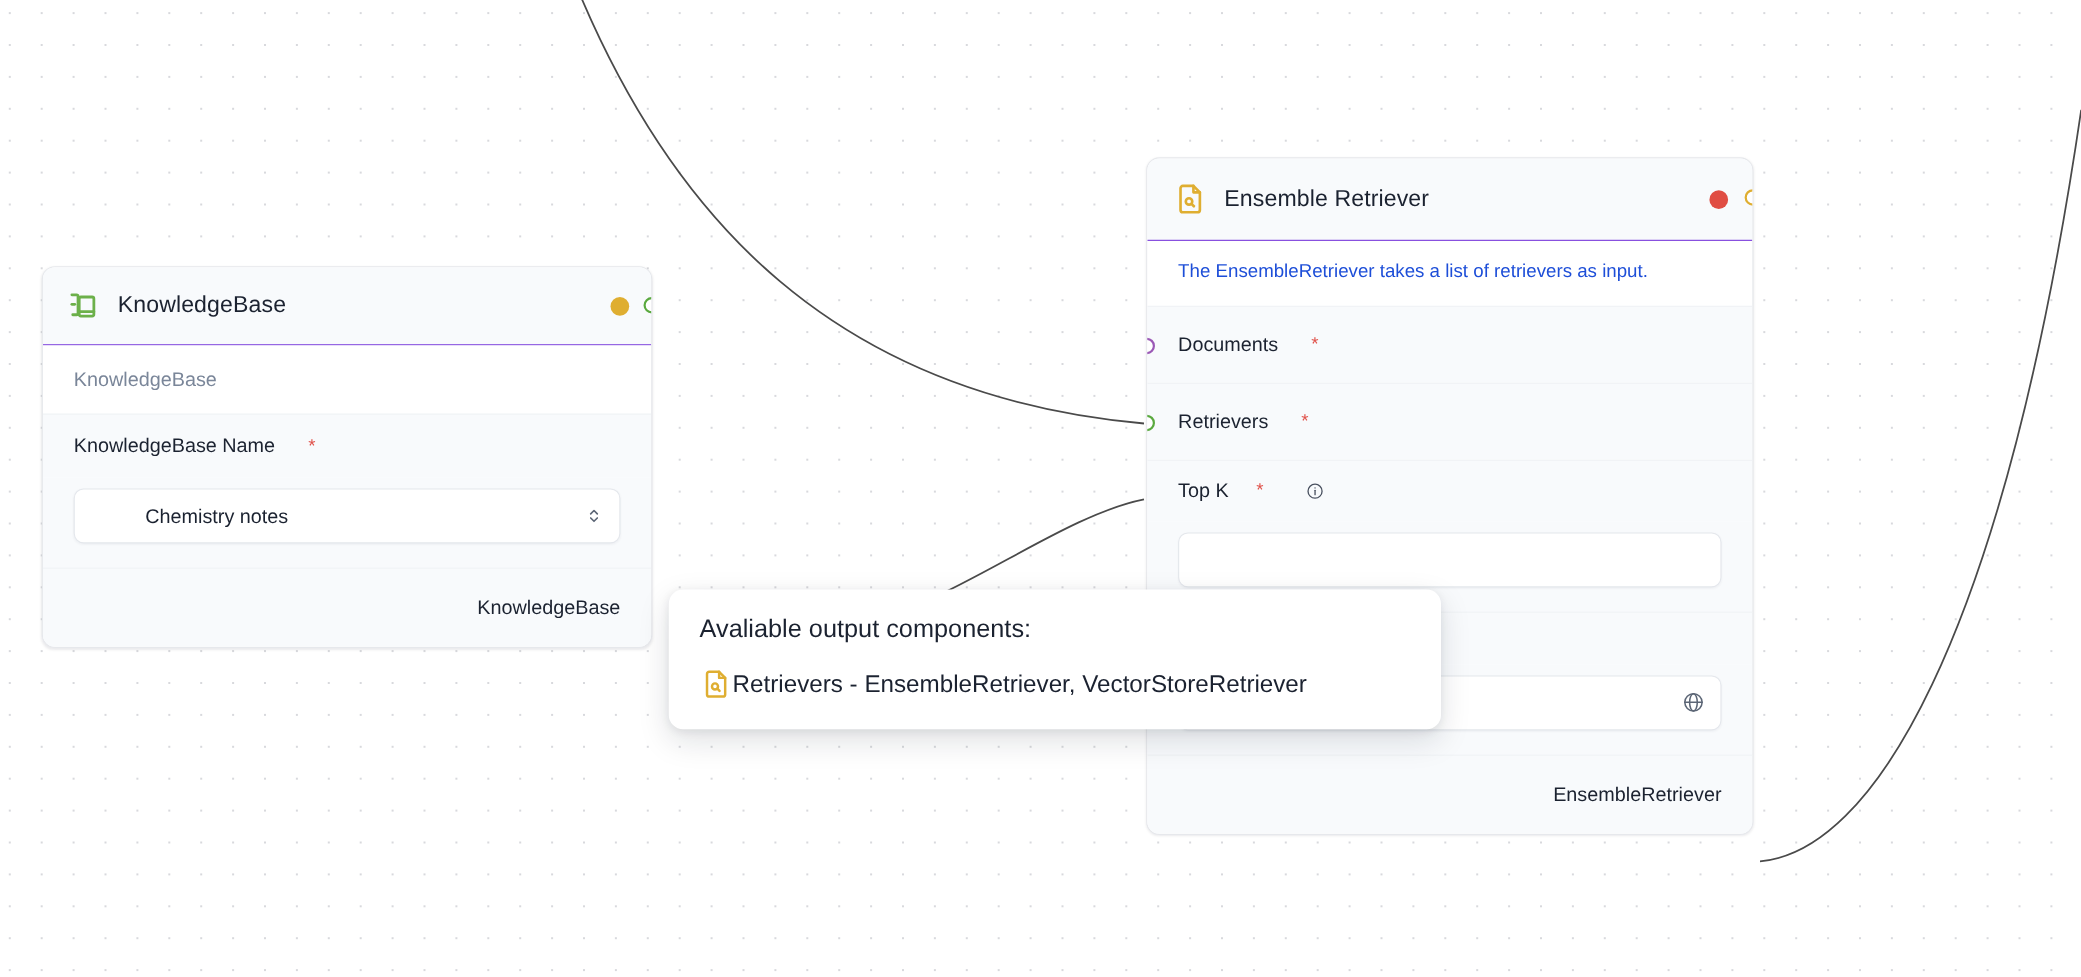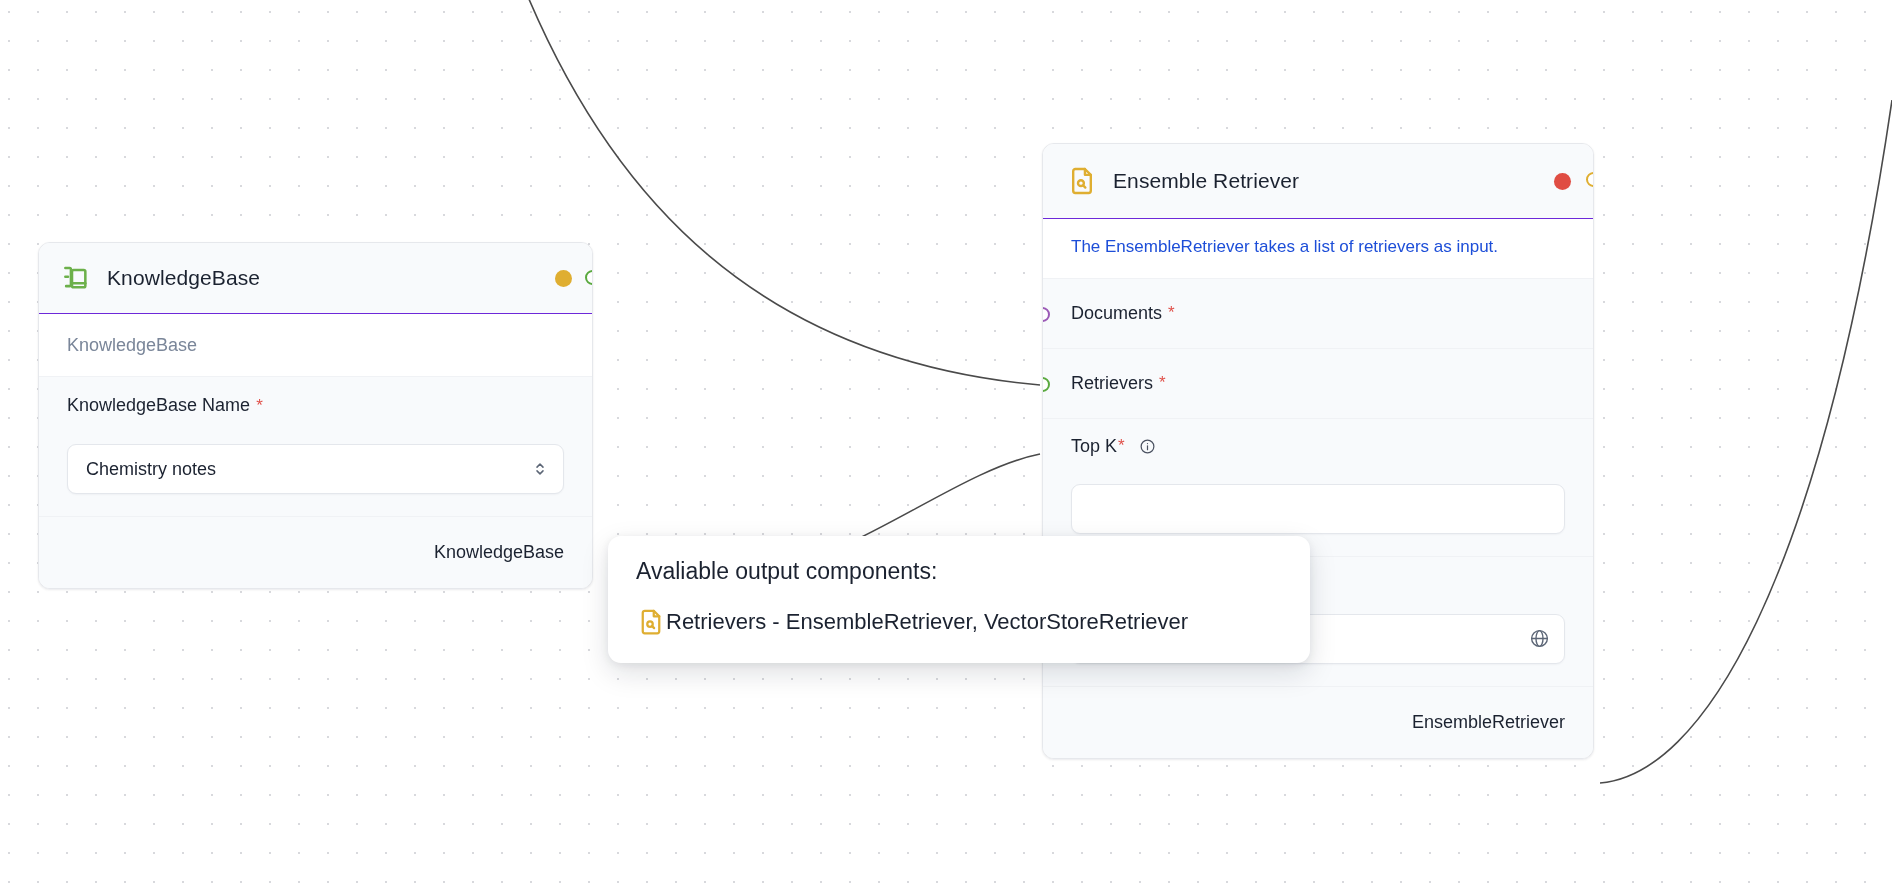--- a/index.html
+++ b/index.html
@@ -59,21 +59,21 @@
   .row {
     position: relative;
     padding: 0 28px;
     min-height: 70px;
     display: flex;
     align-items: center;
     font-size: 18px;
     color: #1b2230;
     border-top: 1px solid #f0f2f5;
   }
-  .row.alt { background: #f8fafc; }
+  .row.alt { background: #f8fafc; gap: 24px; }
   .row.plain { background: #ffffff; }
   .row.noborder { border-top: none; }
   .req { color: #e0514a; margin-left: 6px; font-size: 17px; }
   .req.tight { margin-left: 1px; }
 
   .field-row {
     padding: 10px 28px 22px 28px;
     background: #f8fafc;
     display: flex;
     align-items: center;
@@ -84,21 +84,21 @@
     background: #ffffff;
     border: 1px solid #e4e7ec;
     border-radius: 9px;
     display: flex;
     align-items: center;
     padding: 0 14px 0 18px;
     font-size: 18px;
     color: #1b2230;
     box-shadow: 0 1px 2px rgba(16,24,40,.04);
   }
-  .input .val { flex: 1; }
+  .input .val { flex: 1; margin-left: 46px; }
   .input .trail { display: flex; align-items: center; color: #6b7687; }
 
   .out-row {
     display: flex;
     align-items: center;
     justify-content: flex-end;
     min-height: 72px;
     padding: 0 28px;
     background: #f8fafc;
     border-top: 1px solid #f0f2f5;

